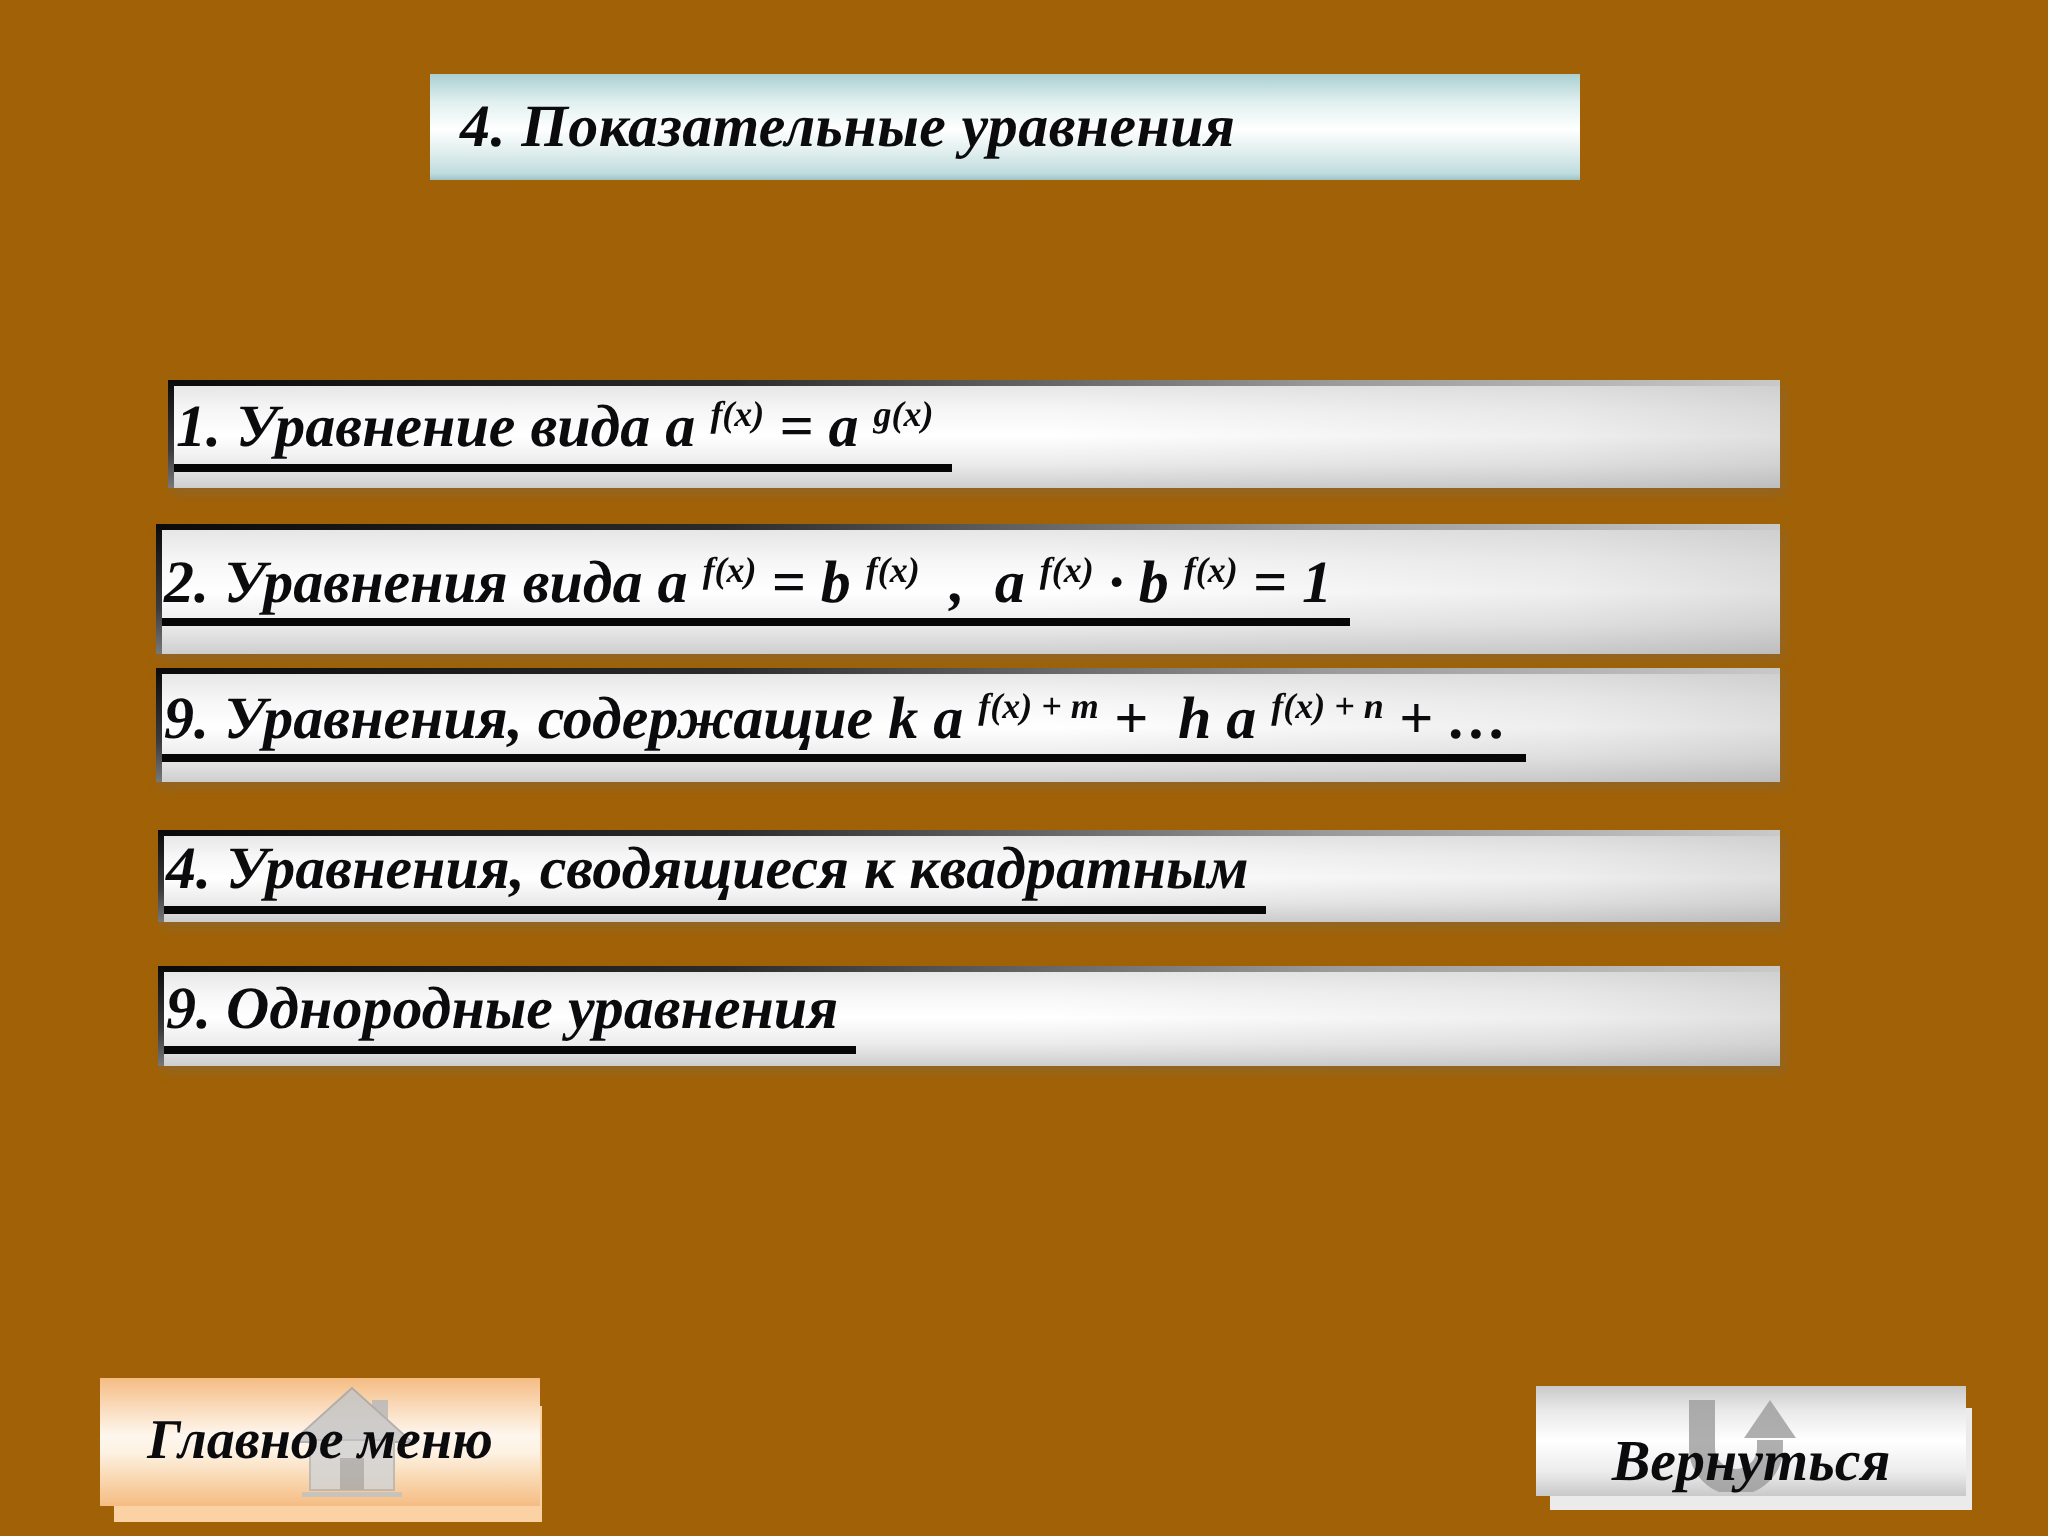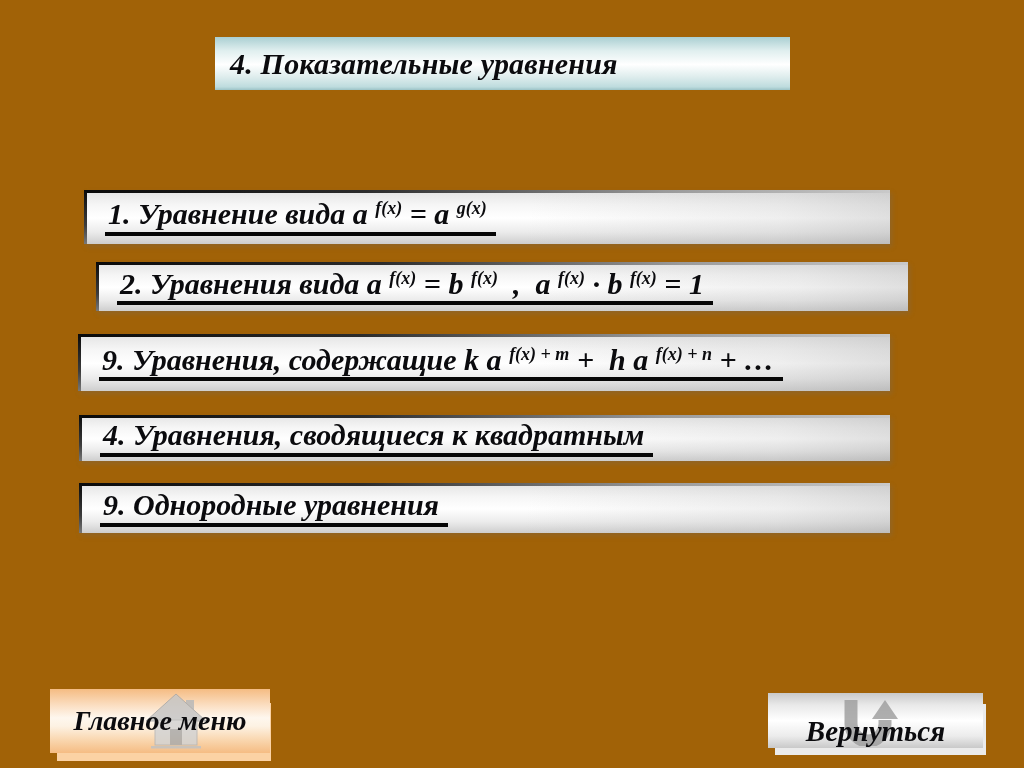--- a/index.html
+++ b/index.html
@@ -10,32 +10,32 @@
   
   #title-banner{
     position:absolute;left:215px;top:37px;width:575px;height:53px;
     display:flex;align-items:center;padding-left:15px;box-sizing:border-box;
     background:linear-gradient(180deg,var(--title_teal_dark) 0%,#e0efef 26%,#ffffff 52%,#ddecec 76%,var(--title_teal_mid) 94%,var(--title_teal_edge) 100%);
     font-weight:bold;font-style:italic;font-size:30px;letter-spacing:.2px;
   }
   
   .bar{
     position:absolute;display:flex;align-items:center;
-    padding-left:21px;box-sizing:border-box;cursor:pointer;
+    padding-left:1px;box-sizing:border-box;cursor:pointer;
     background:
       linear-gradient(100deg,rgba(255,255,255,0) 55%,rgba(175,175,175,.20) 86%,rgba(150,150,150,.30) 100%),
       linear-gradient(180deg,var(--bar_gray_top) 0%,#f6f6f6 28%,#ffffff 52%,#ebebeb 78%,var(--bar_gray_bottom) 100%);
     box-shadow:2px 3px 5px rgba(110,110,110,.30);
   }
   .bar::before{content:"";position:absolute;left:0;top:0;right:0;height:3px;
     background:linear-gradient(to right,var(--bar_border_dark) 0%,#2b2b2b 35%,#9a9a9a 72%,#c9c9c9 100%);}
   .bar::after{content:"";position:absolute;left:0;top:0;bottom:0;width:3px;
     background:linear-gradient(to bottom,var(--bar_border_dark),#3c3c3c 65%,#787878);}
   #menu-item-1{left:84px;top:190px;width:806px;height:54px;}
-  #menu-item-2{left:96px;top:262px;width:812px;height:49px;}
+  #menu-item-2{left:78px;top:262px;width:812px;height:65px;}
   #menu-item-3{left:78px;top:334px;width:812px;height:57px;}
   #menu-item-4{left:79px;top:415px;width:811px;height:46px;}
   #menu-item-5{left:79px;top:483px;width:811px;height:50px;}
   .bar-label{
     font-weight:bold;font-style:italic;font-size:30px;line-height:1.05;
     white-space:pre;border-bottom:4px solid #060606;padding:0 9px 2px 3px;
   }
   .bar-label .sup{font-size:.60em;position:relative;top:-.55em;}
   
   .footer-btn{

